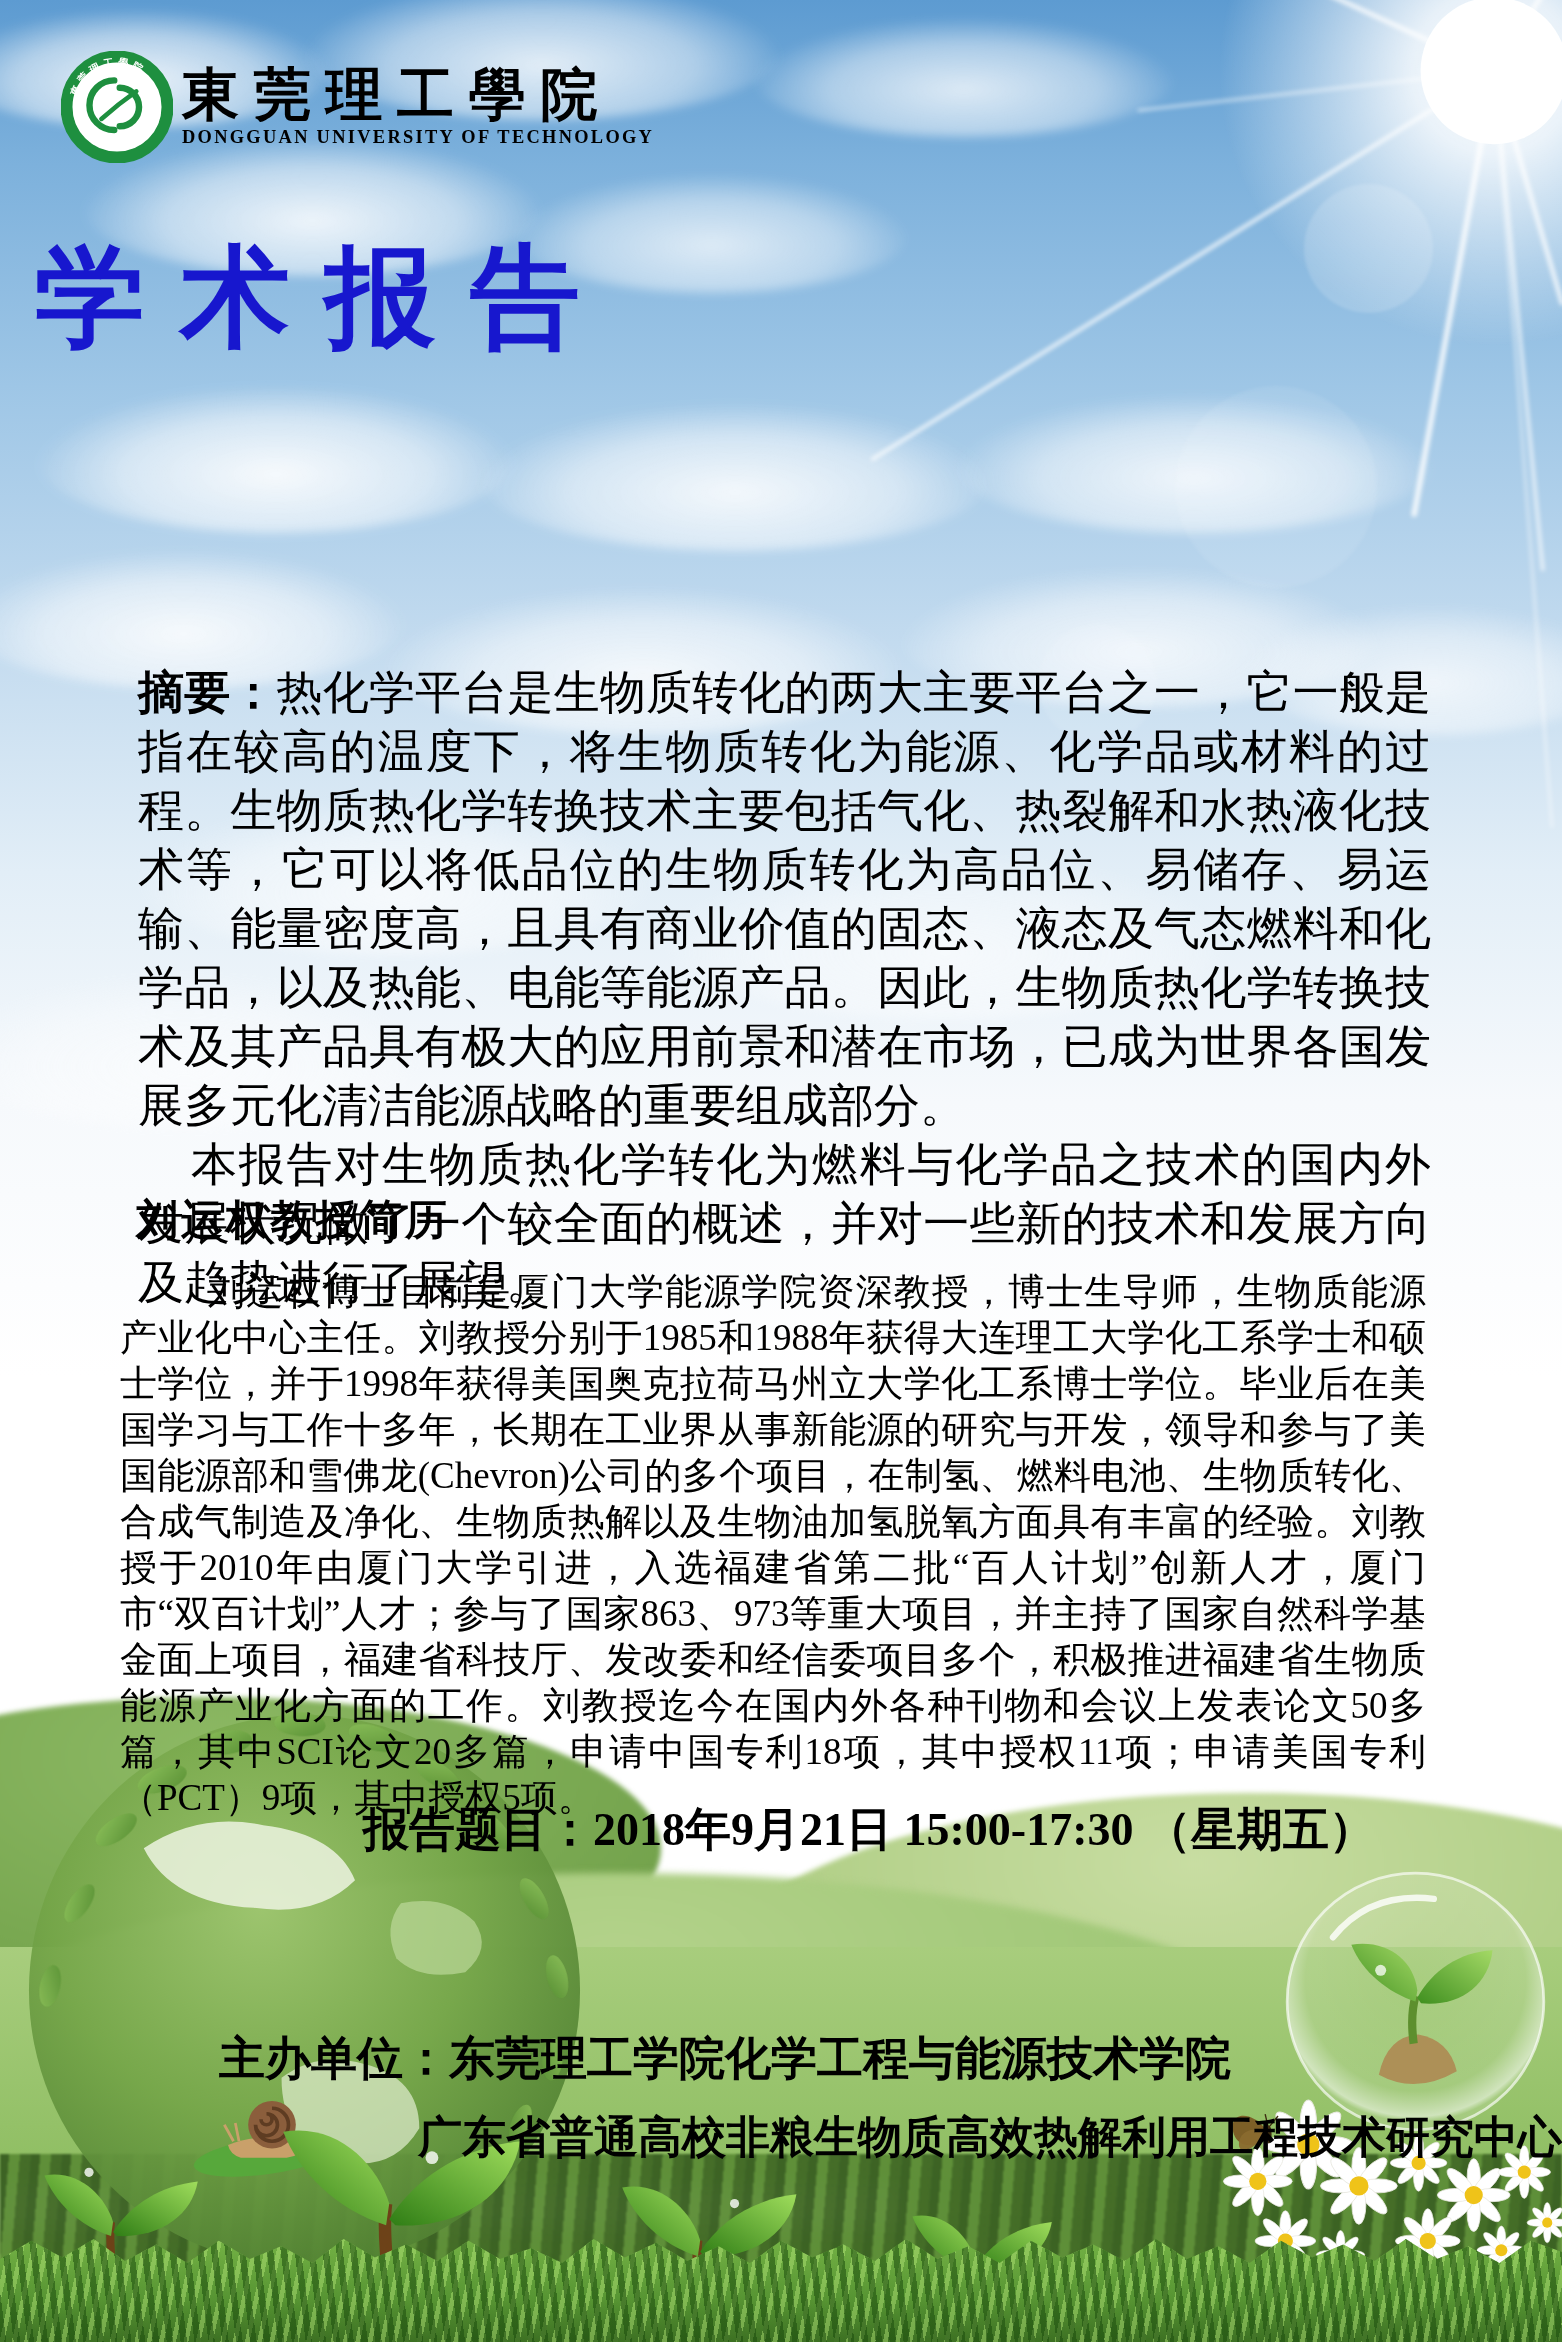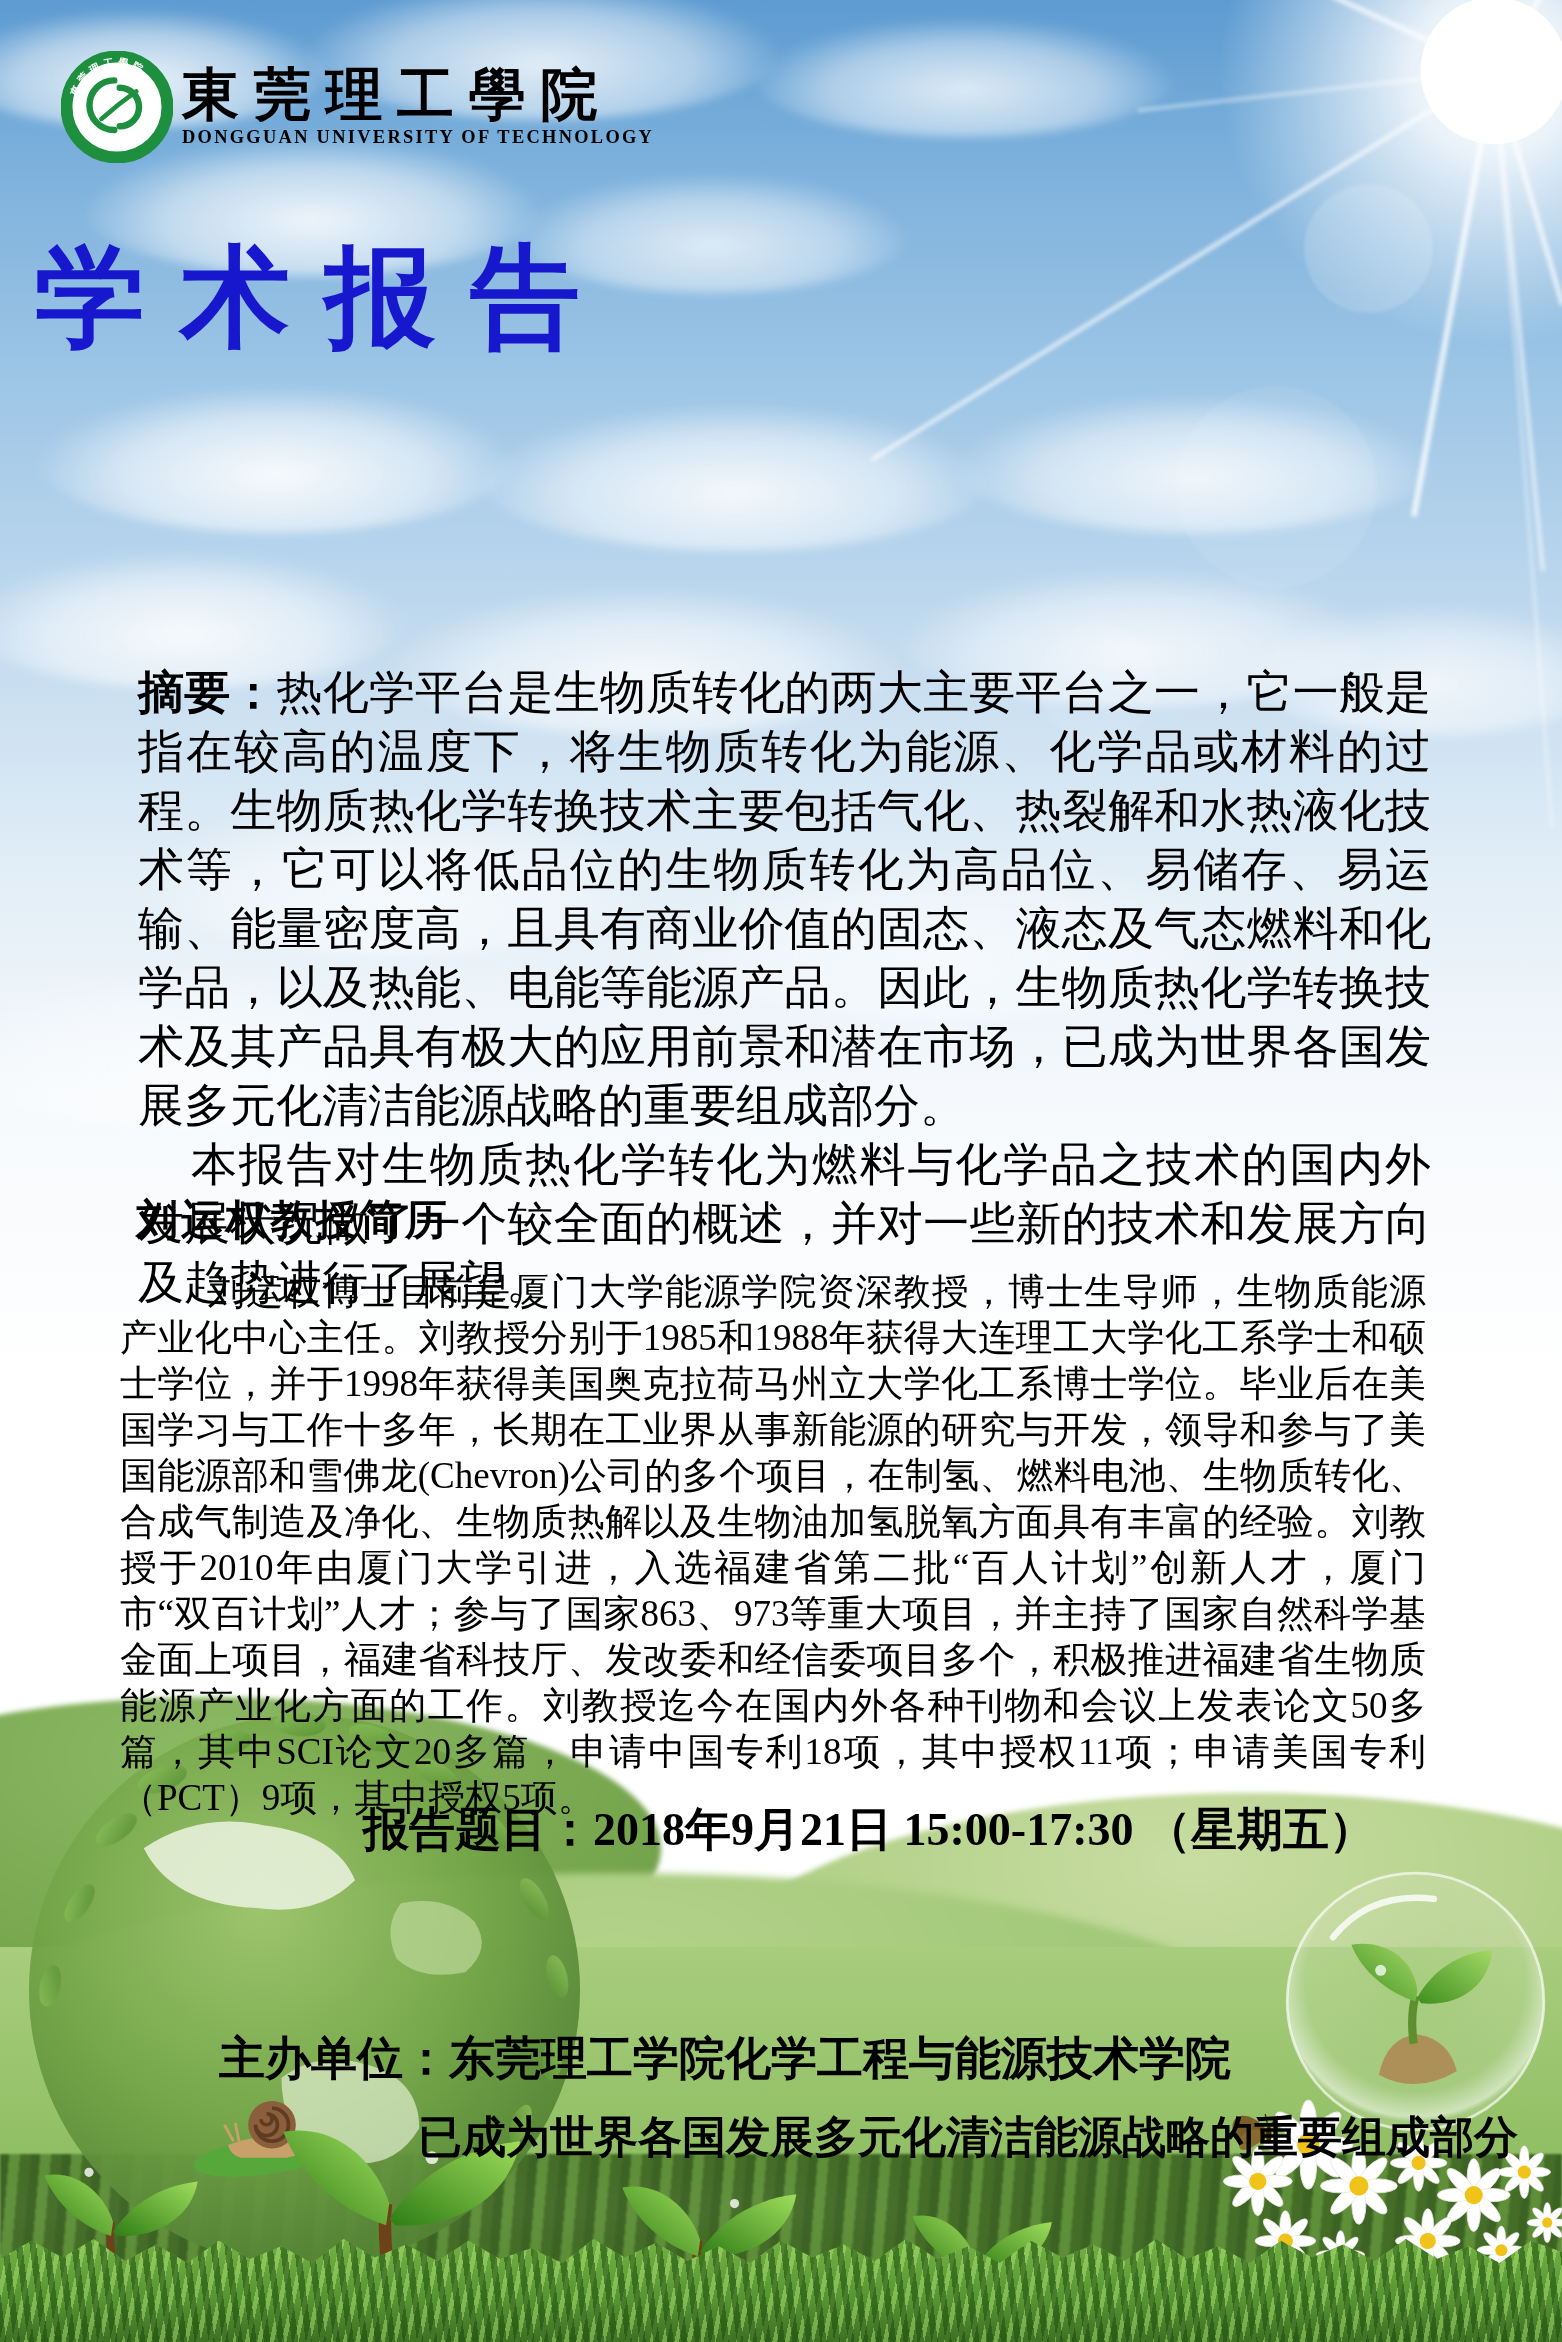--- a/index.html
+++ b/index.html
@@ -271,16 +271,16 @@
   <div class="txt bio-heading">刘运权教授简历</div>
   <div class="txt bio-body">刘运权博士目前是厦门大学能源学院资深教授，博士生导师，生物质能源产业化中心主任。刘教授分别于1985和1988年获得大连理工大学化工系学士和硕士学位，并于1998年获得美国奥克拉荷马州立大学化工系博士学位。毕业后在美国学习与工作十多年，长期在工业界从事新能源的研究与开发，领导和参与了美国能源部和雪佛龙(Chevron)公司的多个项目，在制氢、燃料电池、生物质转化、合成气制造及净化、生物质热解以及生物油加氢脱氧方面具有丰富的经验。刘教授于2010年由厦门大学引进，入选福建省第二批“百人计划”创新人才，厦门市“双百计划”人才；参与了国家863、973等重大项目，并主持了国家自然科学基金面上项目，福建省科技厅、发改委和经信委项目多个，积极推进福建省生物质能源产业化方面的工作。刘教授迄今在国内外各种刊物和会议上发表论文50多篇，其中SCI论文20多篇，申请中国专利18项，其中授权11项；申请美国专利（PCT）9项，其中授权5项。</div>
 
   <div class="txt meeting">
     <div><span>报告题目：</span><span>2018年9月21日 15:00-17:30 （星期五）</span></div>
   </div>
 
   <div class="txt org1">
     <span>主办单位：</span><span>东莞理工学院化学工程与能源技术学院</span>
   </div>
-  <div class="txt org2">已成为世界各国发展多元化清洁能源战略的重要组成部分</div>
+  <div class="txt org2">广东省普通高校非粮生物质高效热解利用工程技术研究中心</div>
 
 </div>
 
 
 </body></html>

